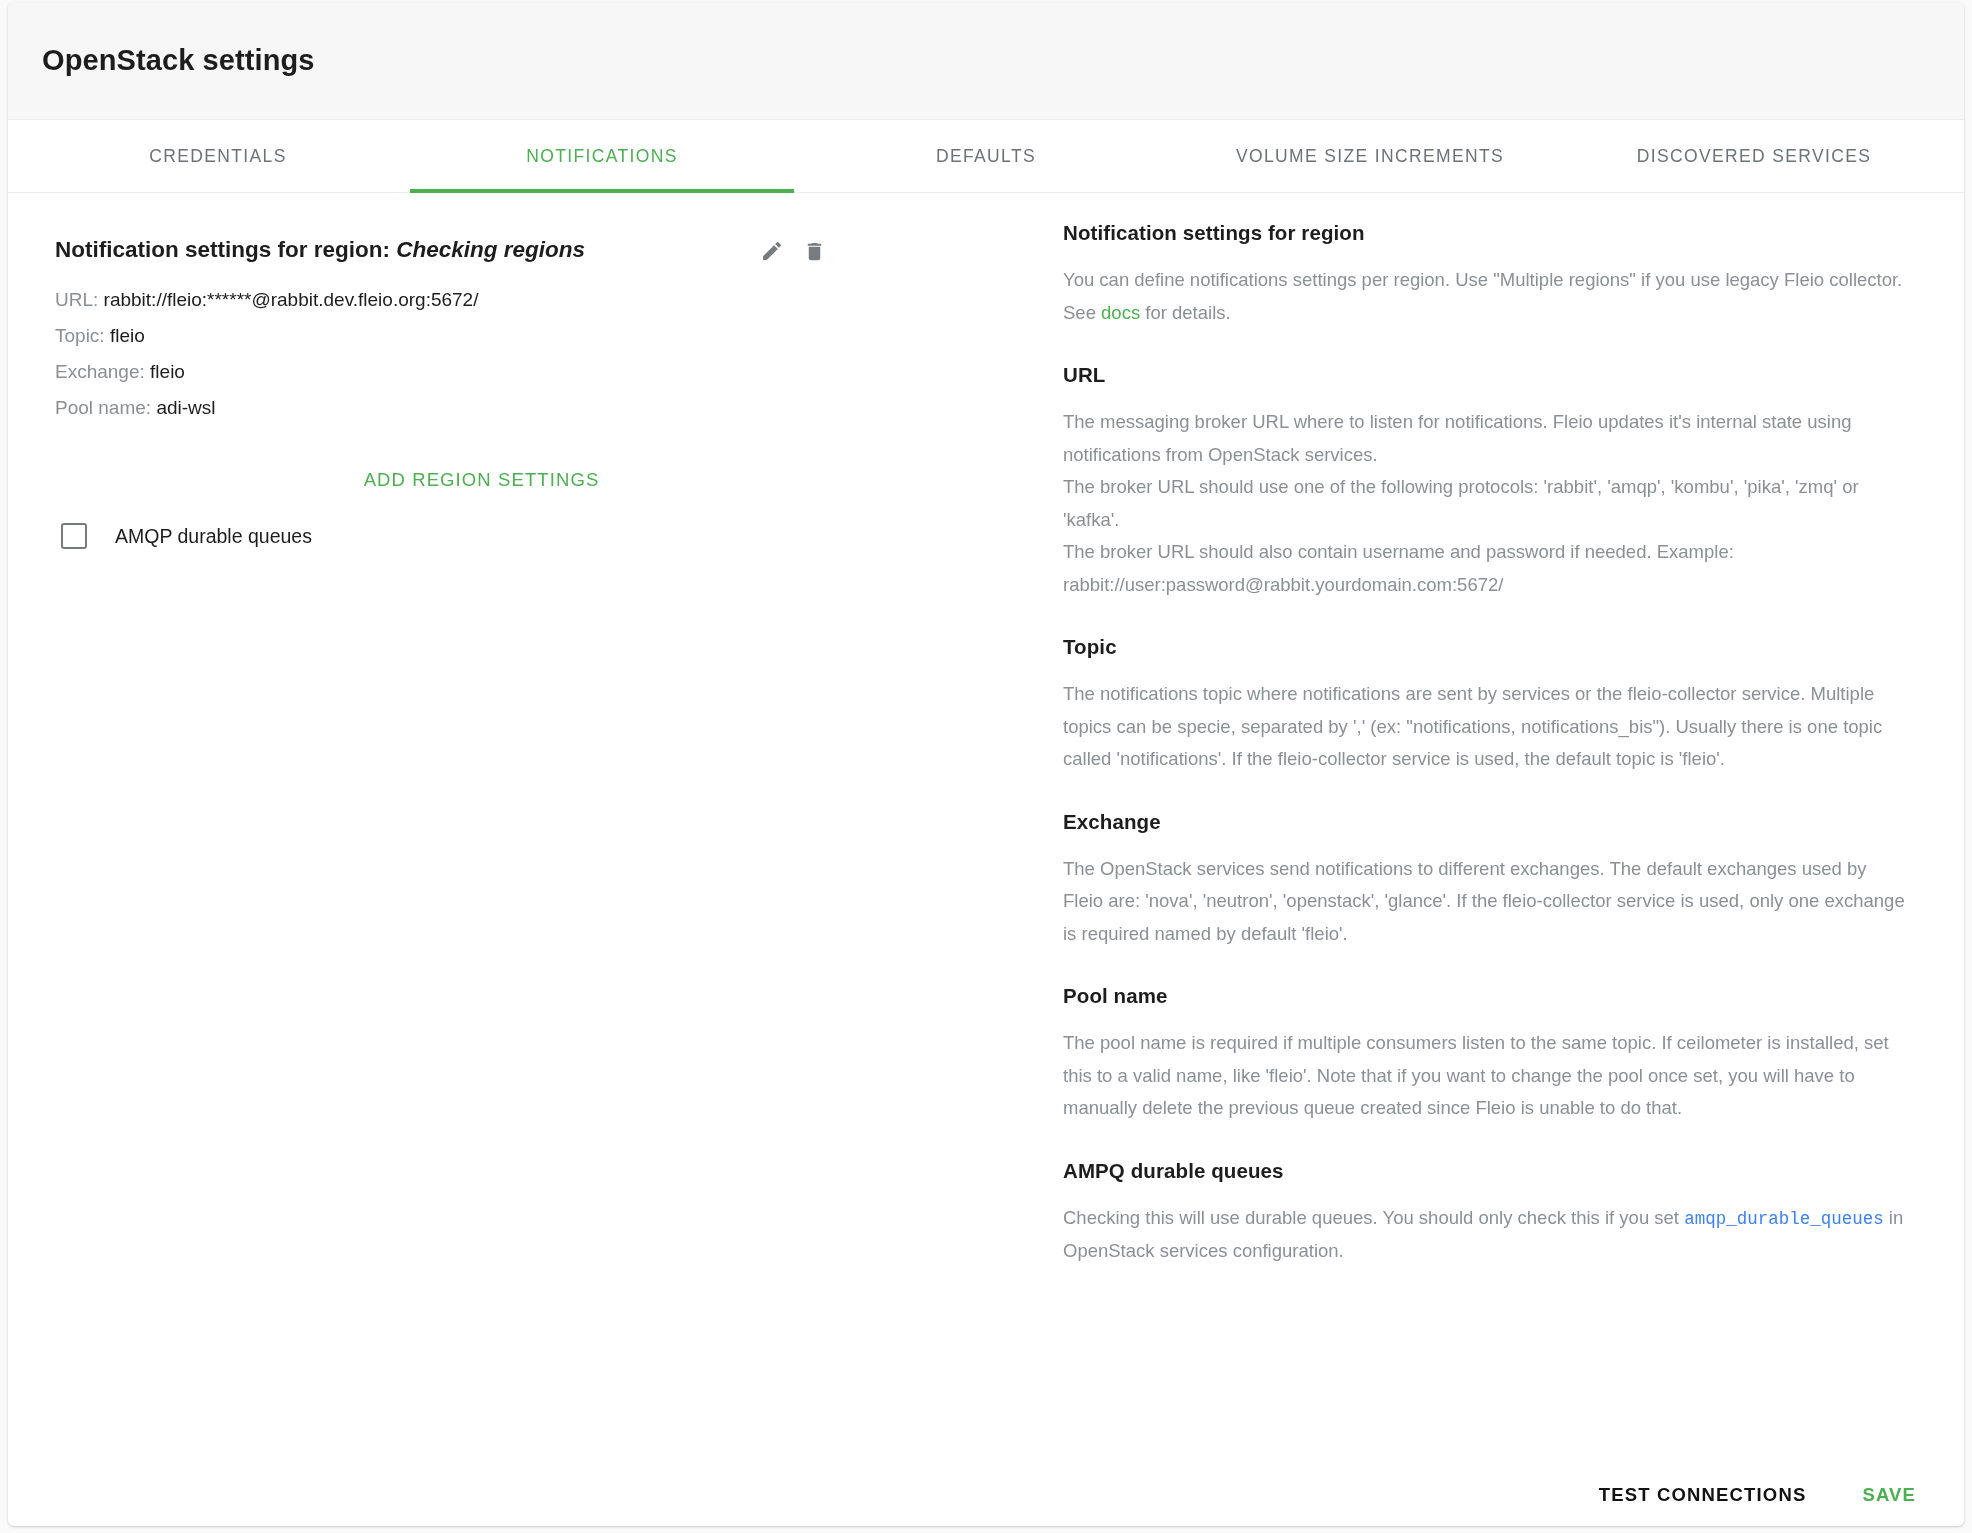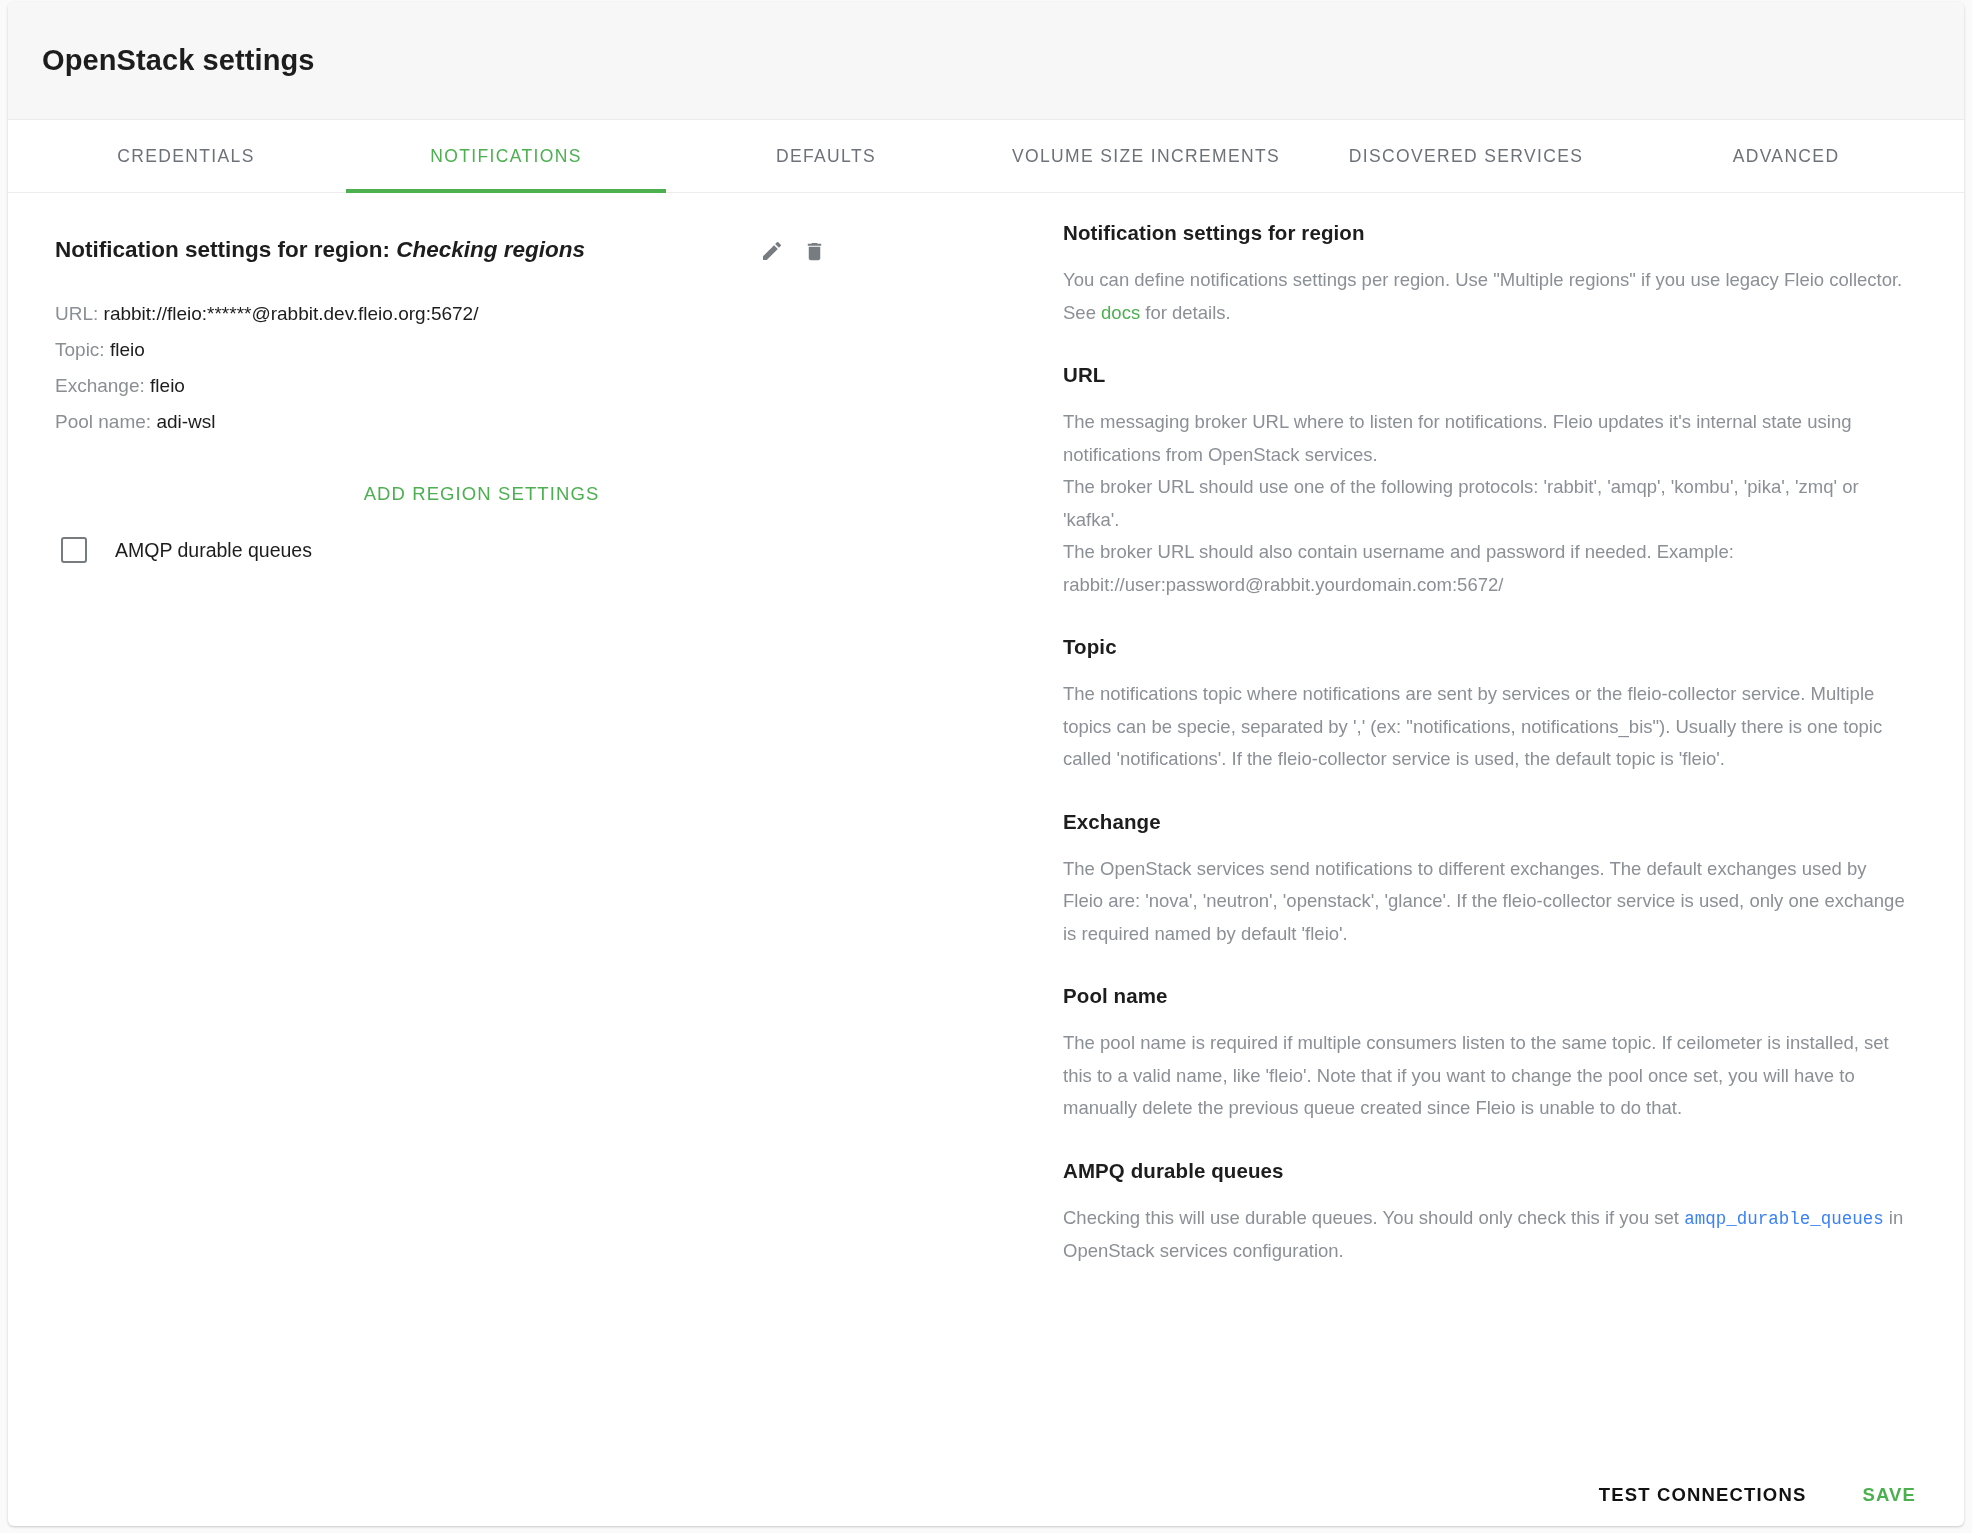--- a/index.html
+++ b/index.html
@@ -125,21 +125,21 @@
     width: 28px;
     height: 28px;
     display: flex;
     align-items: center;
     justify-content: center;
     cursor: pointer;
     color: #777c80;
   }
   .icon-btn svg { display: block; }
 
-  .kv-list { margin-top: 31px; }
+  .kv-list { margin-top: 17px; }
   .kv-row {
     font-size: 19px;
     line-height: 36px;
     color: #1d1d1d;
   }
   .kv-key { color: #8a8f94; }
   .kv-val { color: #1d1d1d; }
 
   .add-region-wrap {
     margin-top: 33px;
@@ -233,21 +233,20 @@
   <div class="app-header">
     <div class="app-title">OpenStack settings</div>
   </div>
 
   <div class="tab-bar">
     <div class="tab">CREDENTIALS</div>
     <div class="tab active">NOTIFICATIONS</div>
     <div class="tab">DEFAULTS</div>
     <div class="tab">VOLUME SIZE INCREMENTS</div>
     <div class="tab">DISCOVERED SERVICES</div>
-    <div class="tab">ADVANCED</div>
   </div>
 
   <div class="body-split">
 
     <div class="left-pane">
 
       <div class="region-header-row">
         <div class="region-title">
           <span>Notification settings for region:</span>
           <em>Checking regions</em>

